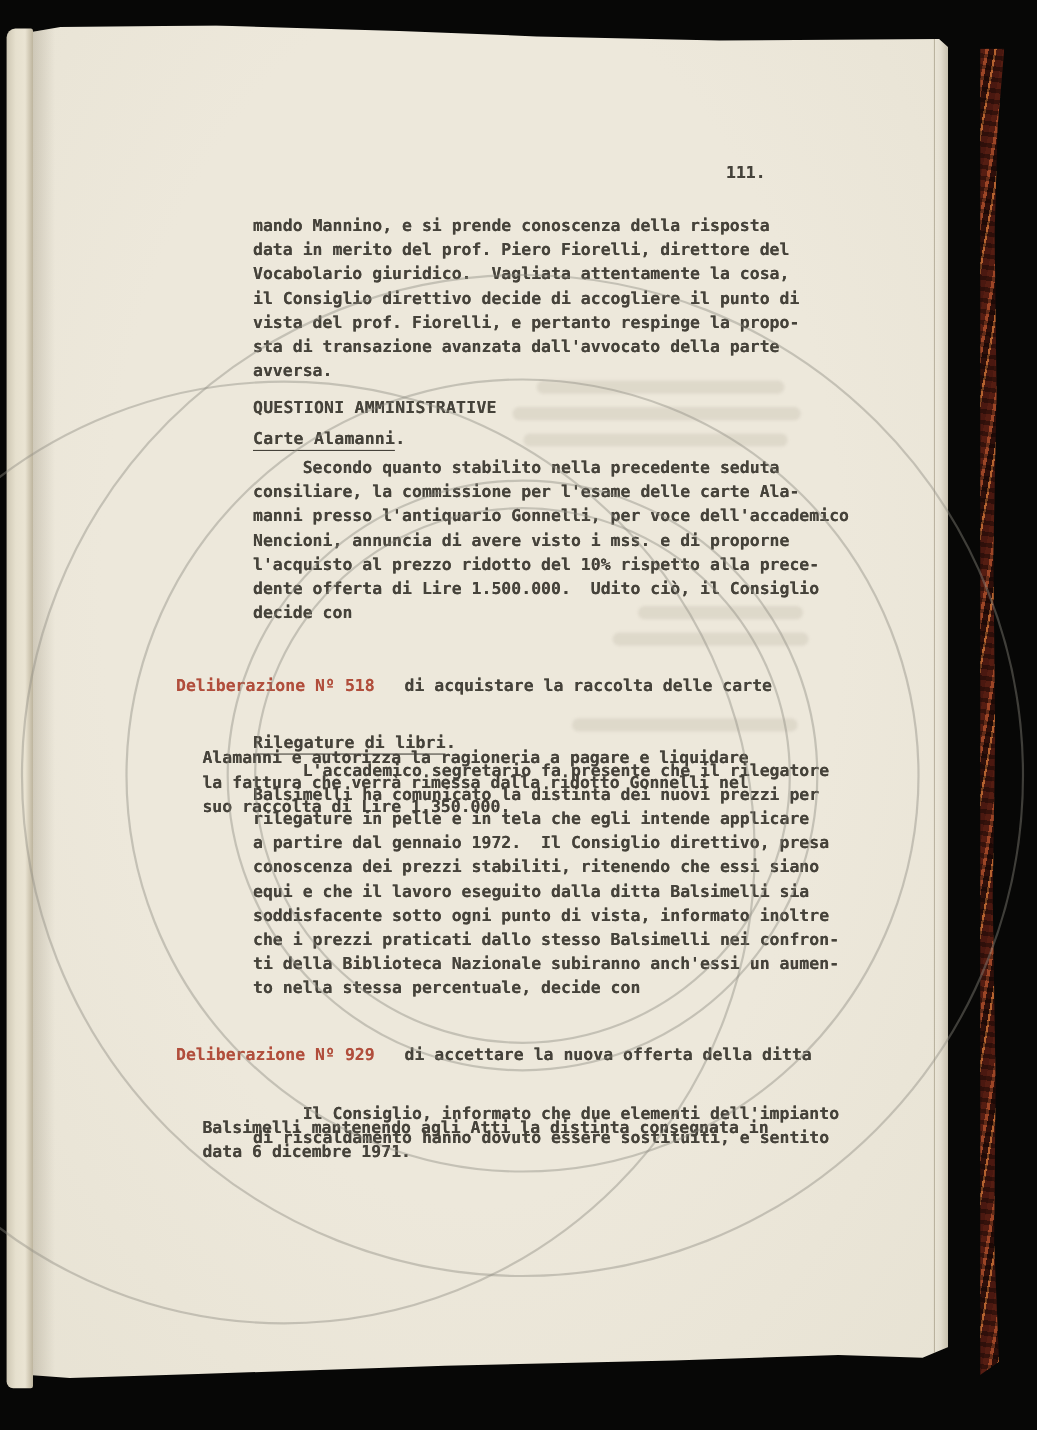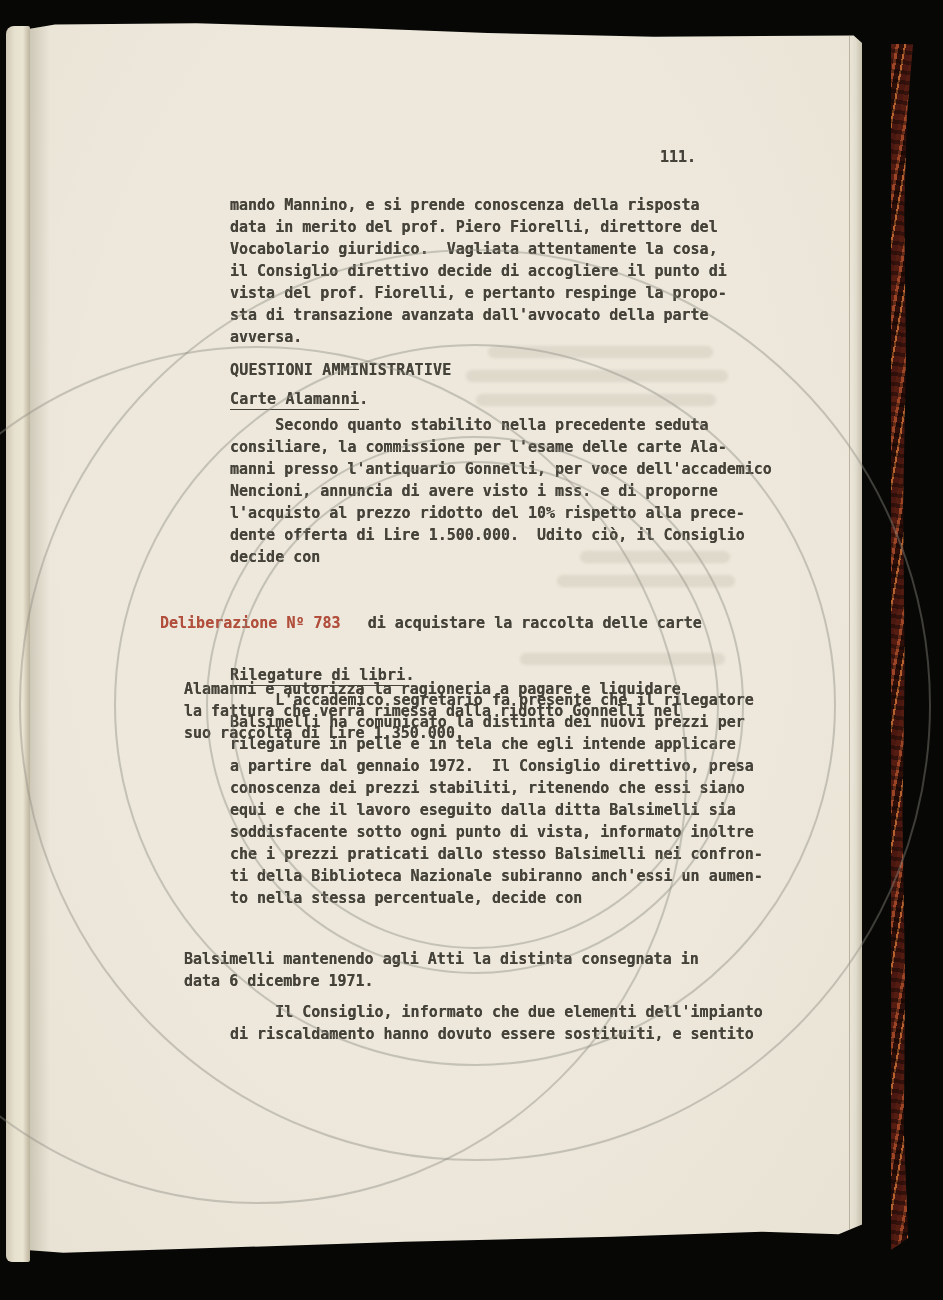--- a/index.html
+++ b/index.html
@@ -62,29 +62,30 @@
 
   <div class="para" style="left:200px;top:172px"><div>mando Mannino, e si prende conoscenza della risposta</div><div>data in merito del prof. Piero Fiorelli, direttore del</div><div>Vocabolario giuridico.  Vagliata attentamente la cosa,</div><div>il Consiglio direttivo decide di accogliere il punto di</div><div>vista del prof. Fiorelli, e pertanto respinge la propo-</div><div>sta di transazione avanzata dall'avvocato della parte</div><div>avversa.</div></div>
 
   <div class="para head" style="left:200px;top:337px"><span>QUESTIONI AMMINISTRATIVE</span></div>
 
   <div class="para head" style="left:200px;top:366px"><span class="u">Carte Alamanni</span><span>.</span></div>
 
   <div class="para" style="left:200px;top:392px"><div>     Secondo quanto stabilito nella precedente seduta</div><div>consiliare, la commissione per l'esame delle carte Ala-</div><div>manni presso l'antiquario Gonnelli, per voce dell'accademico</div><div>Nencioni, annuncia di avere visto i mss. e di proporne</div><div>l'acquisto al prezzo ridotto del 10% rispetto alla prece-</div><div>dente offerta di Lire 1.500.000.  Udito ciò, il Consiglio</div><div>decide con</div></div>
 
   <div class="para" style="left:130px;top:546px">
-    <div><span class="red">Deliberazione Nº 783</span><span>   di acquistare la raccolta delle carte</span></div>
+    <div><span class="red">Deliberazione Nº 518</span><span>   di acquistare la raccolta delle carte</span></div>
     <div class="dcont"><div>Alamanni e autorizza la ragioneria a pagare e liquidare</div><div>la fattura che verrà rimessa dalla ridotto Gonnelli nel</div><div>suo raccolta di Lire 1.350.000.</div></div>
   </div>
 
   <div class="para head" style="left:200px;top:642px"><span class="u">Rilegature di libri</span><span>.</span></div>
 
   <div class="para" style="left:200px;top:667px"><div>     L'accademico segretario fa presente che il rilegatore</div><div>Balsimelli ha comunicato la distinta dei nuovi prezzi per</div><div>rilegature in pelle e in tela che egli intende applicare</div><div>a partire dal gennaio 1972.  Il Consiglio direttivo, presa</div><div>conoscenza dei prezzi stabiliti, ritenendo che essi siano</div><div>equi e che il lavoro eseguito dalla ditta Balsimelli sia</div><div>soddisfacente sotto ogni punto di vista, informato inoltre</div><div>che i prezzi praticati dallo stesso Balsimelli nei confron-</div><div>ti della Biblioteca Nazionale subiranno anch'essi un aumen-</div><div>to nella stessa percentuale, decide con</div></div>
 
   <div class="para" style="left:130px;top:882px">
+    <div><span class="red">Deliberazione Nº 929</span><span>   di accettare la nuova offerta della ditta</span></div>
     <div class="dcont"><div>Balsimelli mantenendo agli Atti la distinta consegnata in</div><div>data 6 dicembre 1971.</div></div>
   </div>
 
 
   <div class="para" style="left:200px;top:979px"><div>     Il Consiglio, informato che due elementi dell'impianto</div><div>di riscaldamento hanno dovuto essere sostituiti, e sentito</div></div>
 
   <div class="smudge" style="left:458px;top:324px;width:225px"></div>
   <div class="smudge" style="left:436px;top:348px;width:262px"></div>
   <div class="smudge" style="left:446px;top:372px;width:240px"></div>
   <div class="smudge" style="left:550px;top:529px;width:150px"></div>

